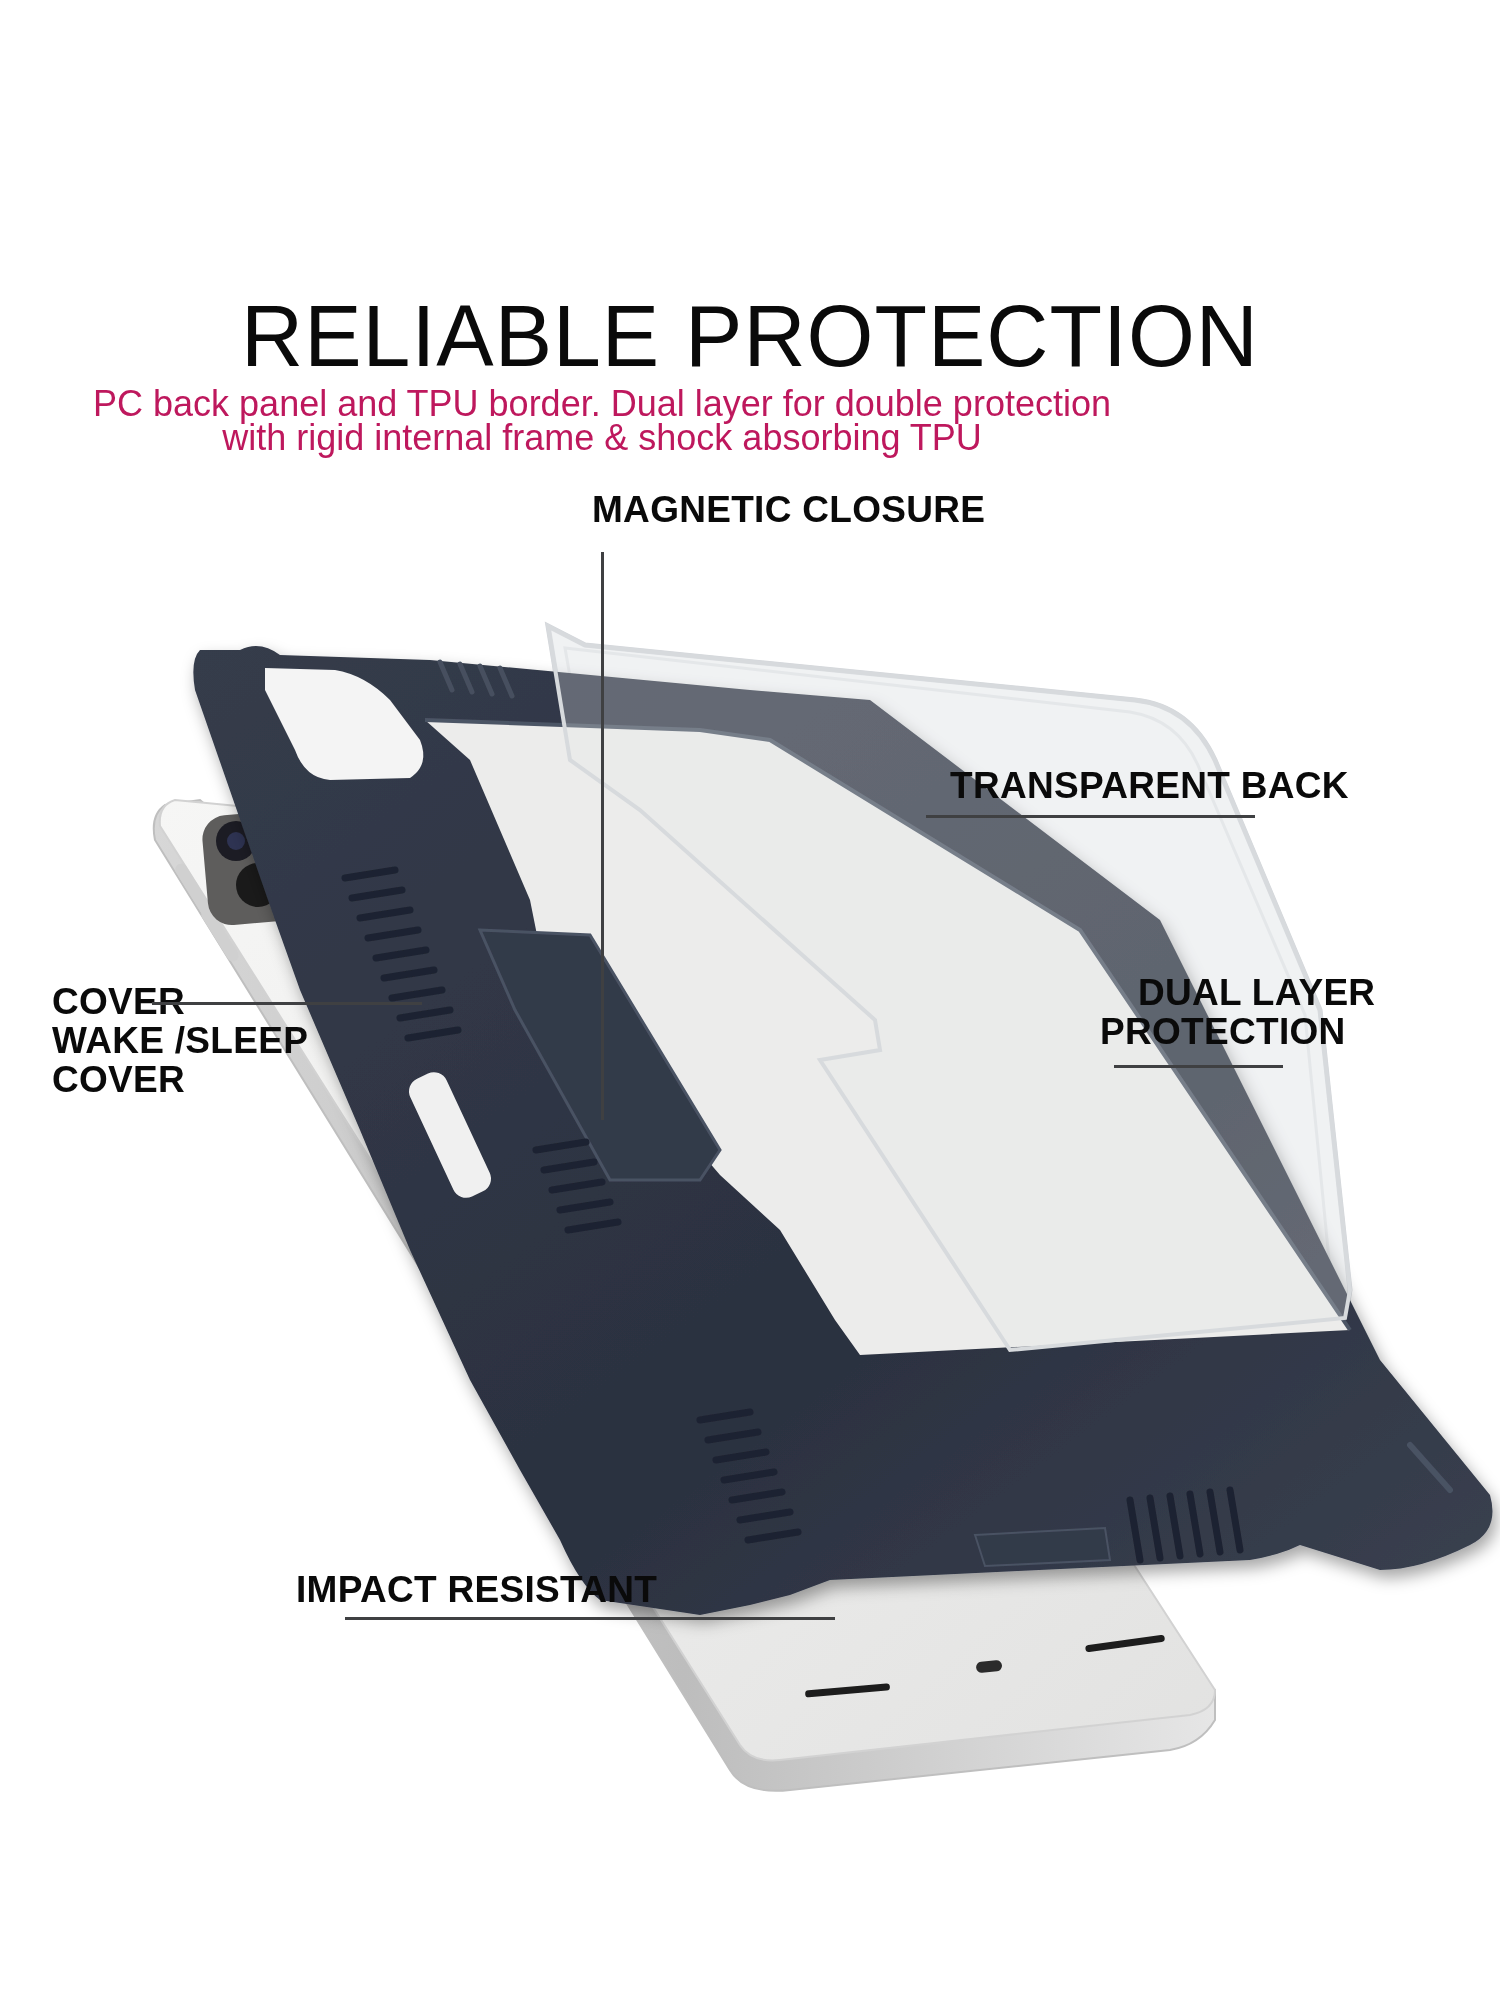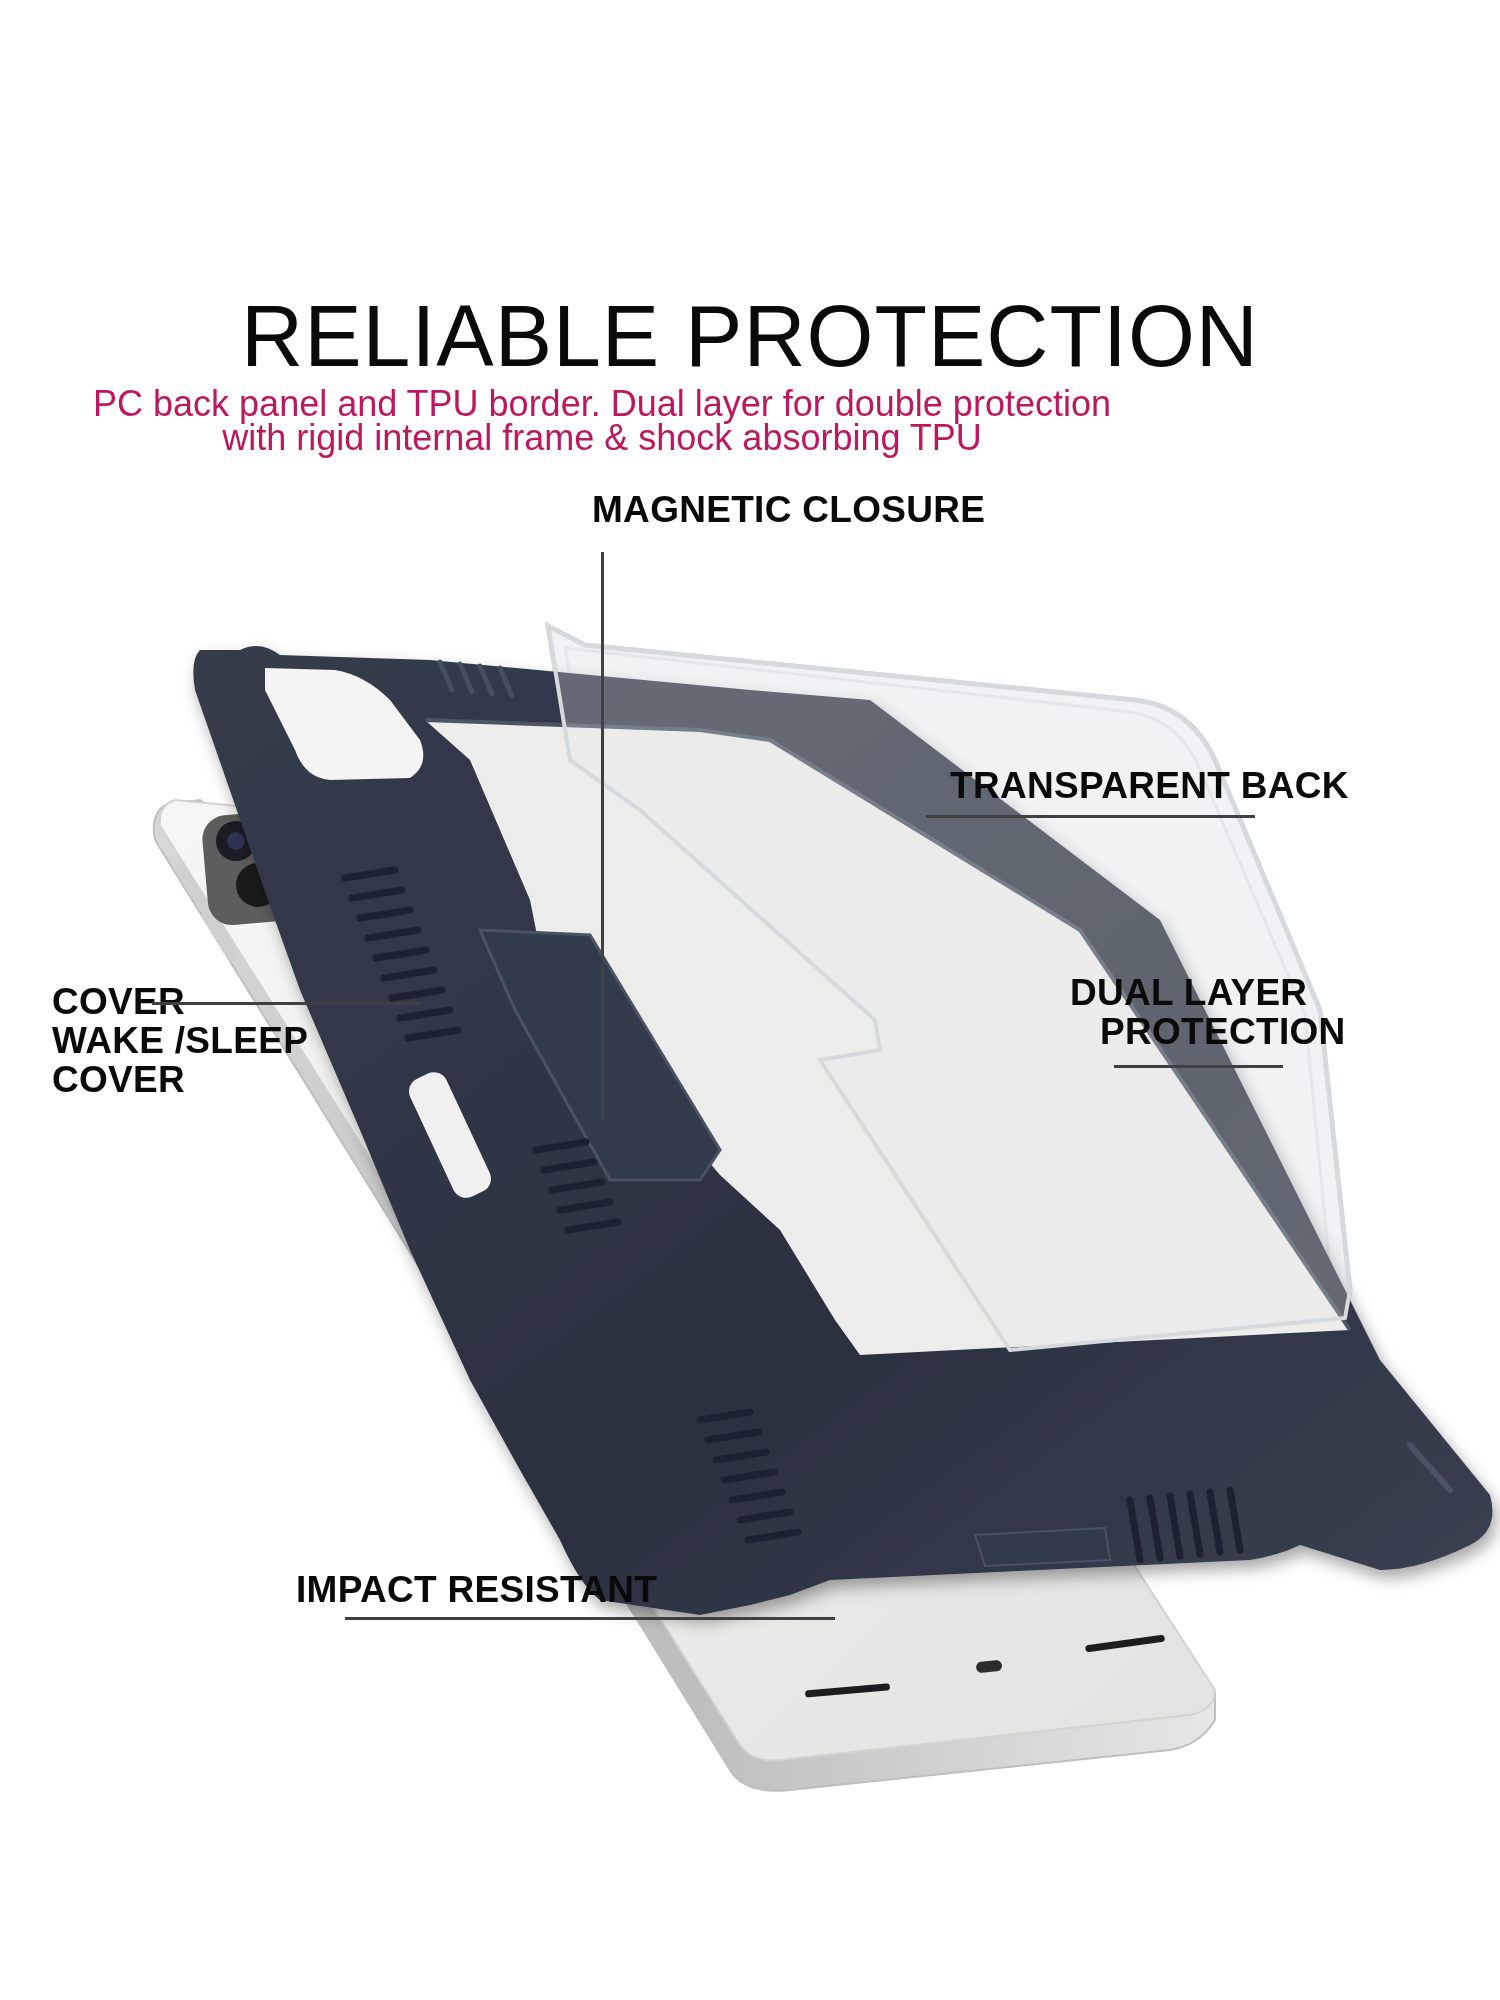--- a/index.html
+++ b/index.html
@@ -186,21 +186,21 @@
 <div class="title">RELIABLE PROTECTION</div>
 <div class="subtitle l1">PC back panel and TPU border. Dual layer for double protection</div>
 <div class="subtitle l2">with rigid internal frame &amp; shock absorbing TPU</div>
 
 <div class="label" style="left:592px; top:490px;">MAGNETIC CLOSURE</div>
 <div class="leader" style="left:601px; top:552px; width:3px; height:568px;"></div>
 
 <div class="label" style="left:950px; top:766px;text-align:center;">TRANSPARENT BACK</div>
 <div class="leader" style="left:926px; top:815px; width:329px; height:3px;"></div>
 
-<div class="label" style="left:1070px; top:973px;">DUAL LAYER</div>
+<div class="label" style="left:1138px; top:973px;">DUAL LAYER</div>
 <div class="label" style="left:1100px; top:1012px;">PROTECTION</div>
 <div class="leader" style="left:1114px; top:1065px; width:169px; height:3px;"></div>
 
 <div class="label" style="left:52px; top:982px;">COVER</div>
 <div class="label" style="left:52px; top:1021px;">WAKE /SLEEP</div>
 <div class="label" style="left:52px; top:1060px;">COVER</div>
 <div class="leader" style="left:152px; top:1002px; width:270px; height:3px;"></div>
 
 <div class="label" style="left:296px; top:1570px;">IMPACT RESISTANT</div>
 <div class="leader" style="left:345px; top:1617px; width:490px; height:3px;"></div>

